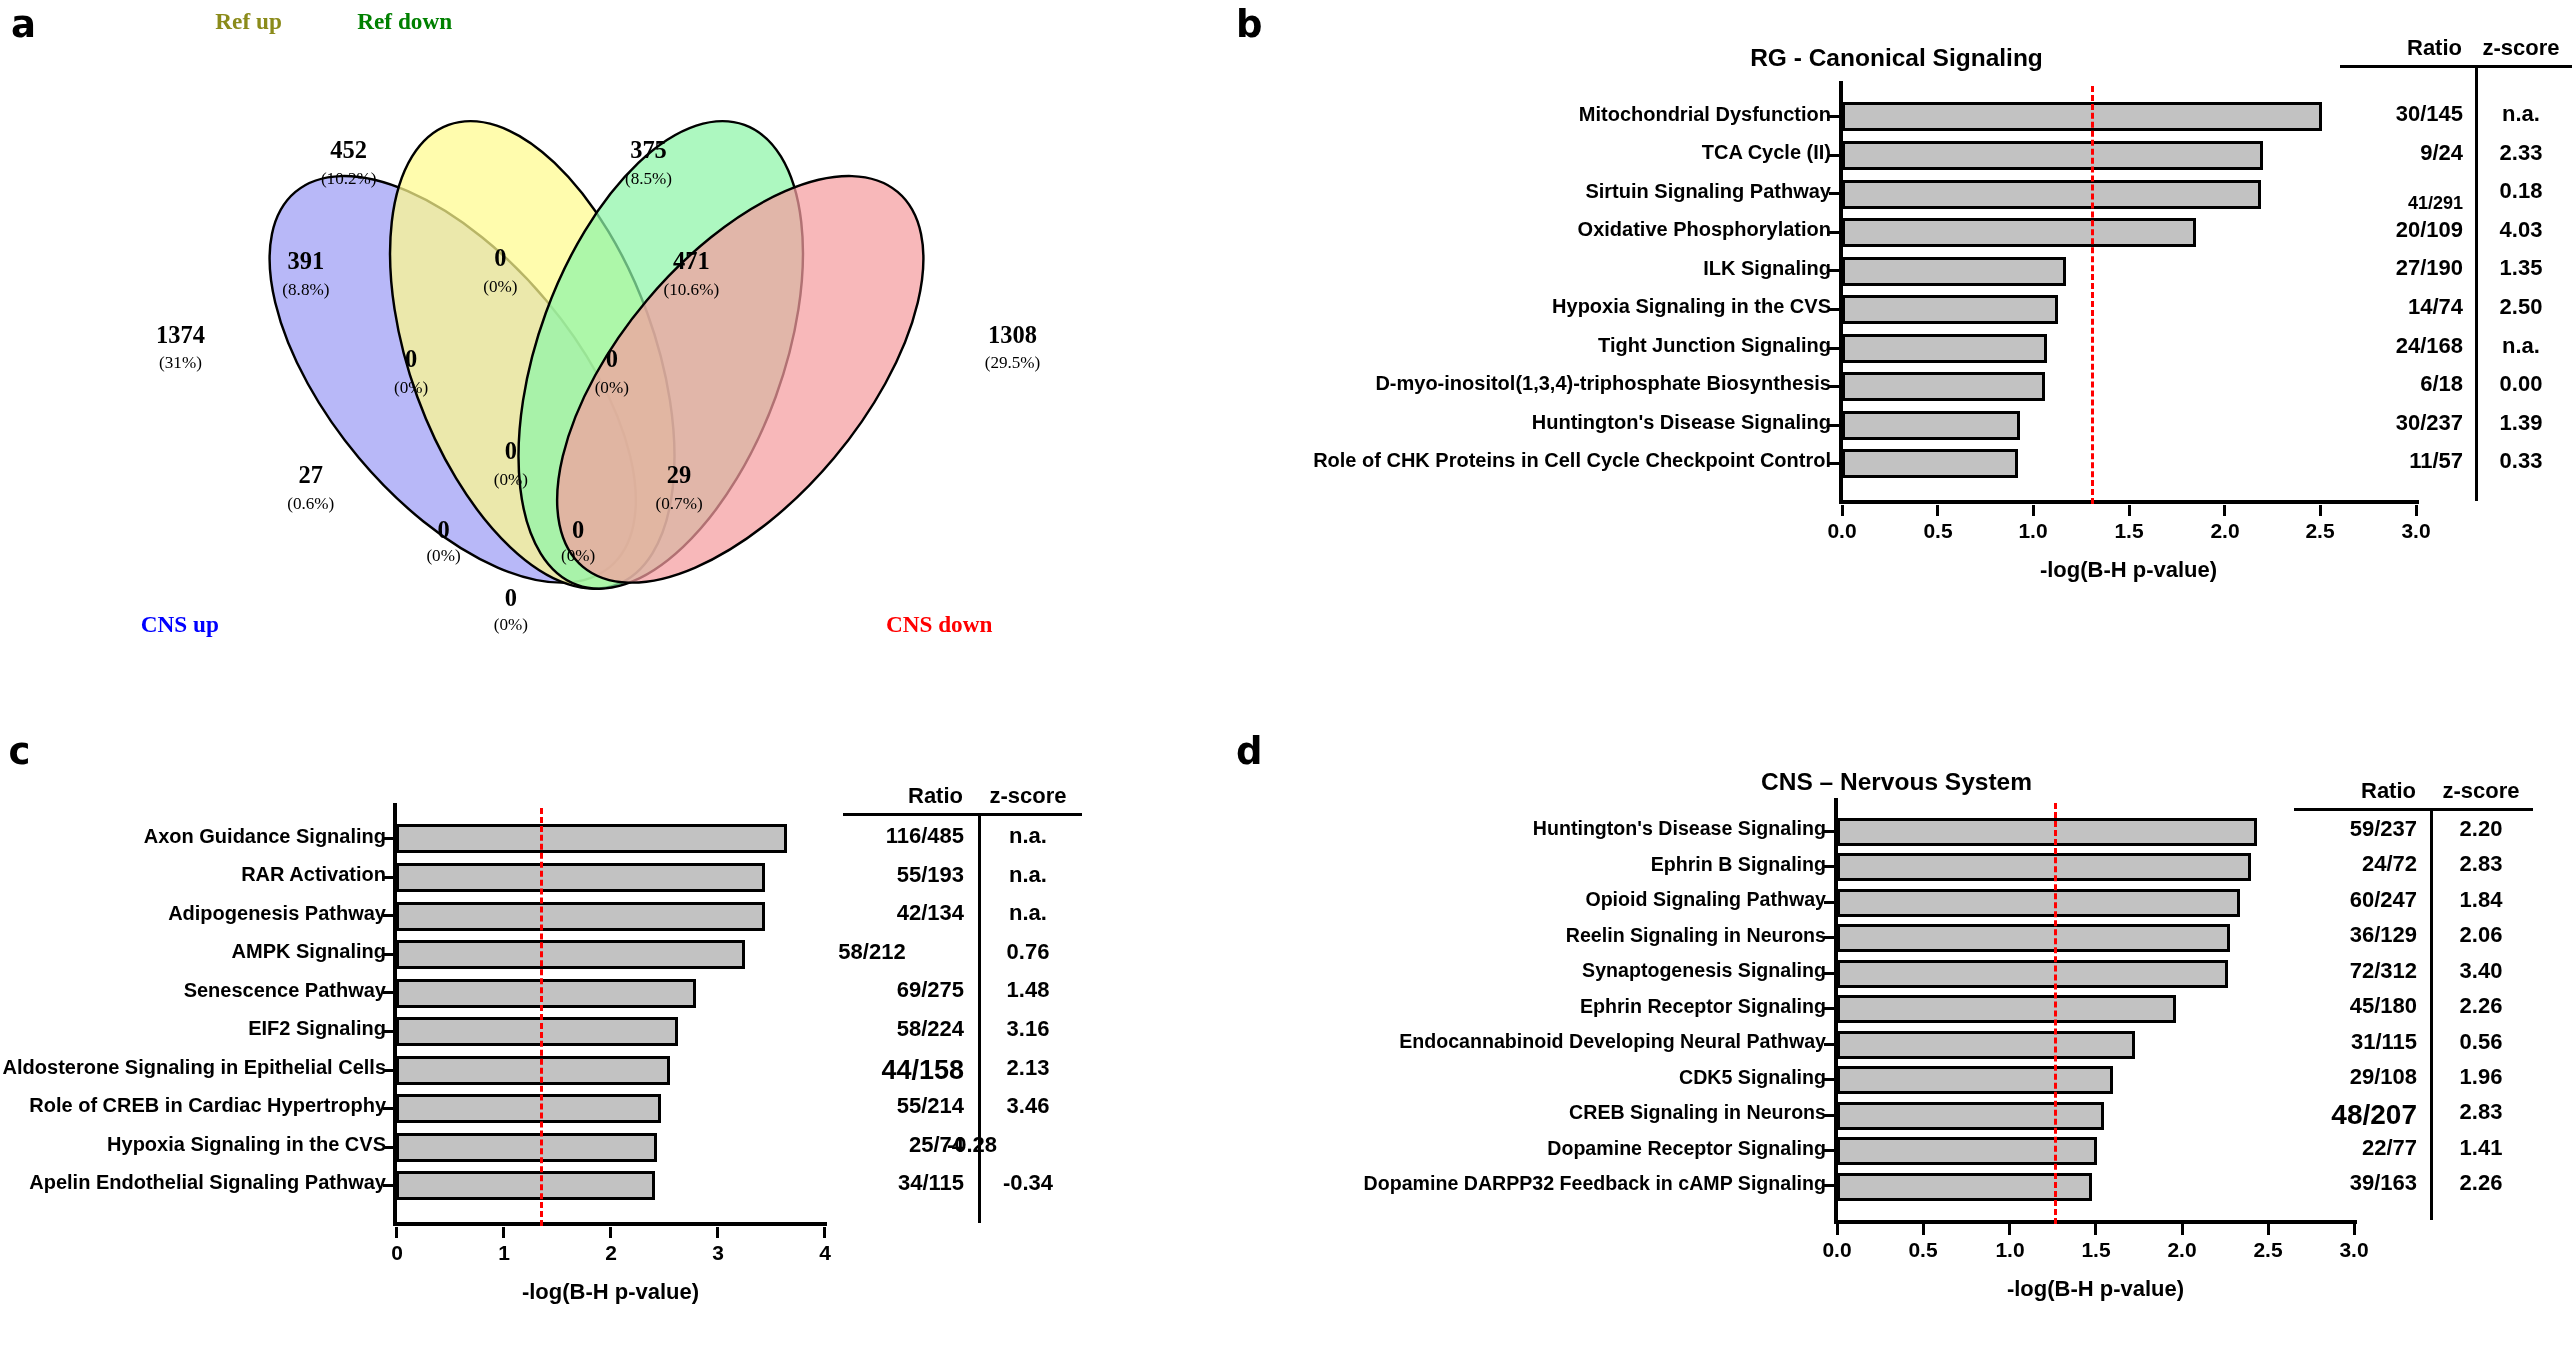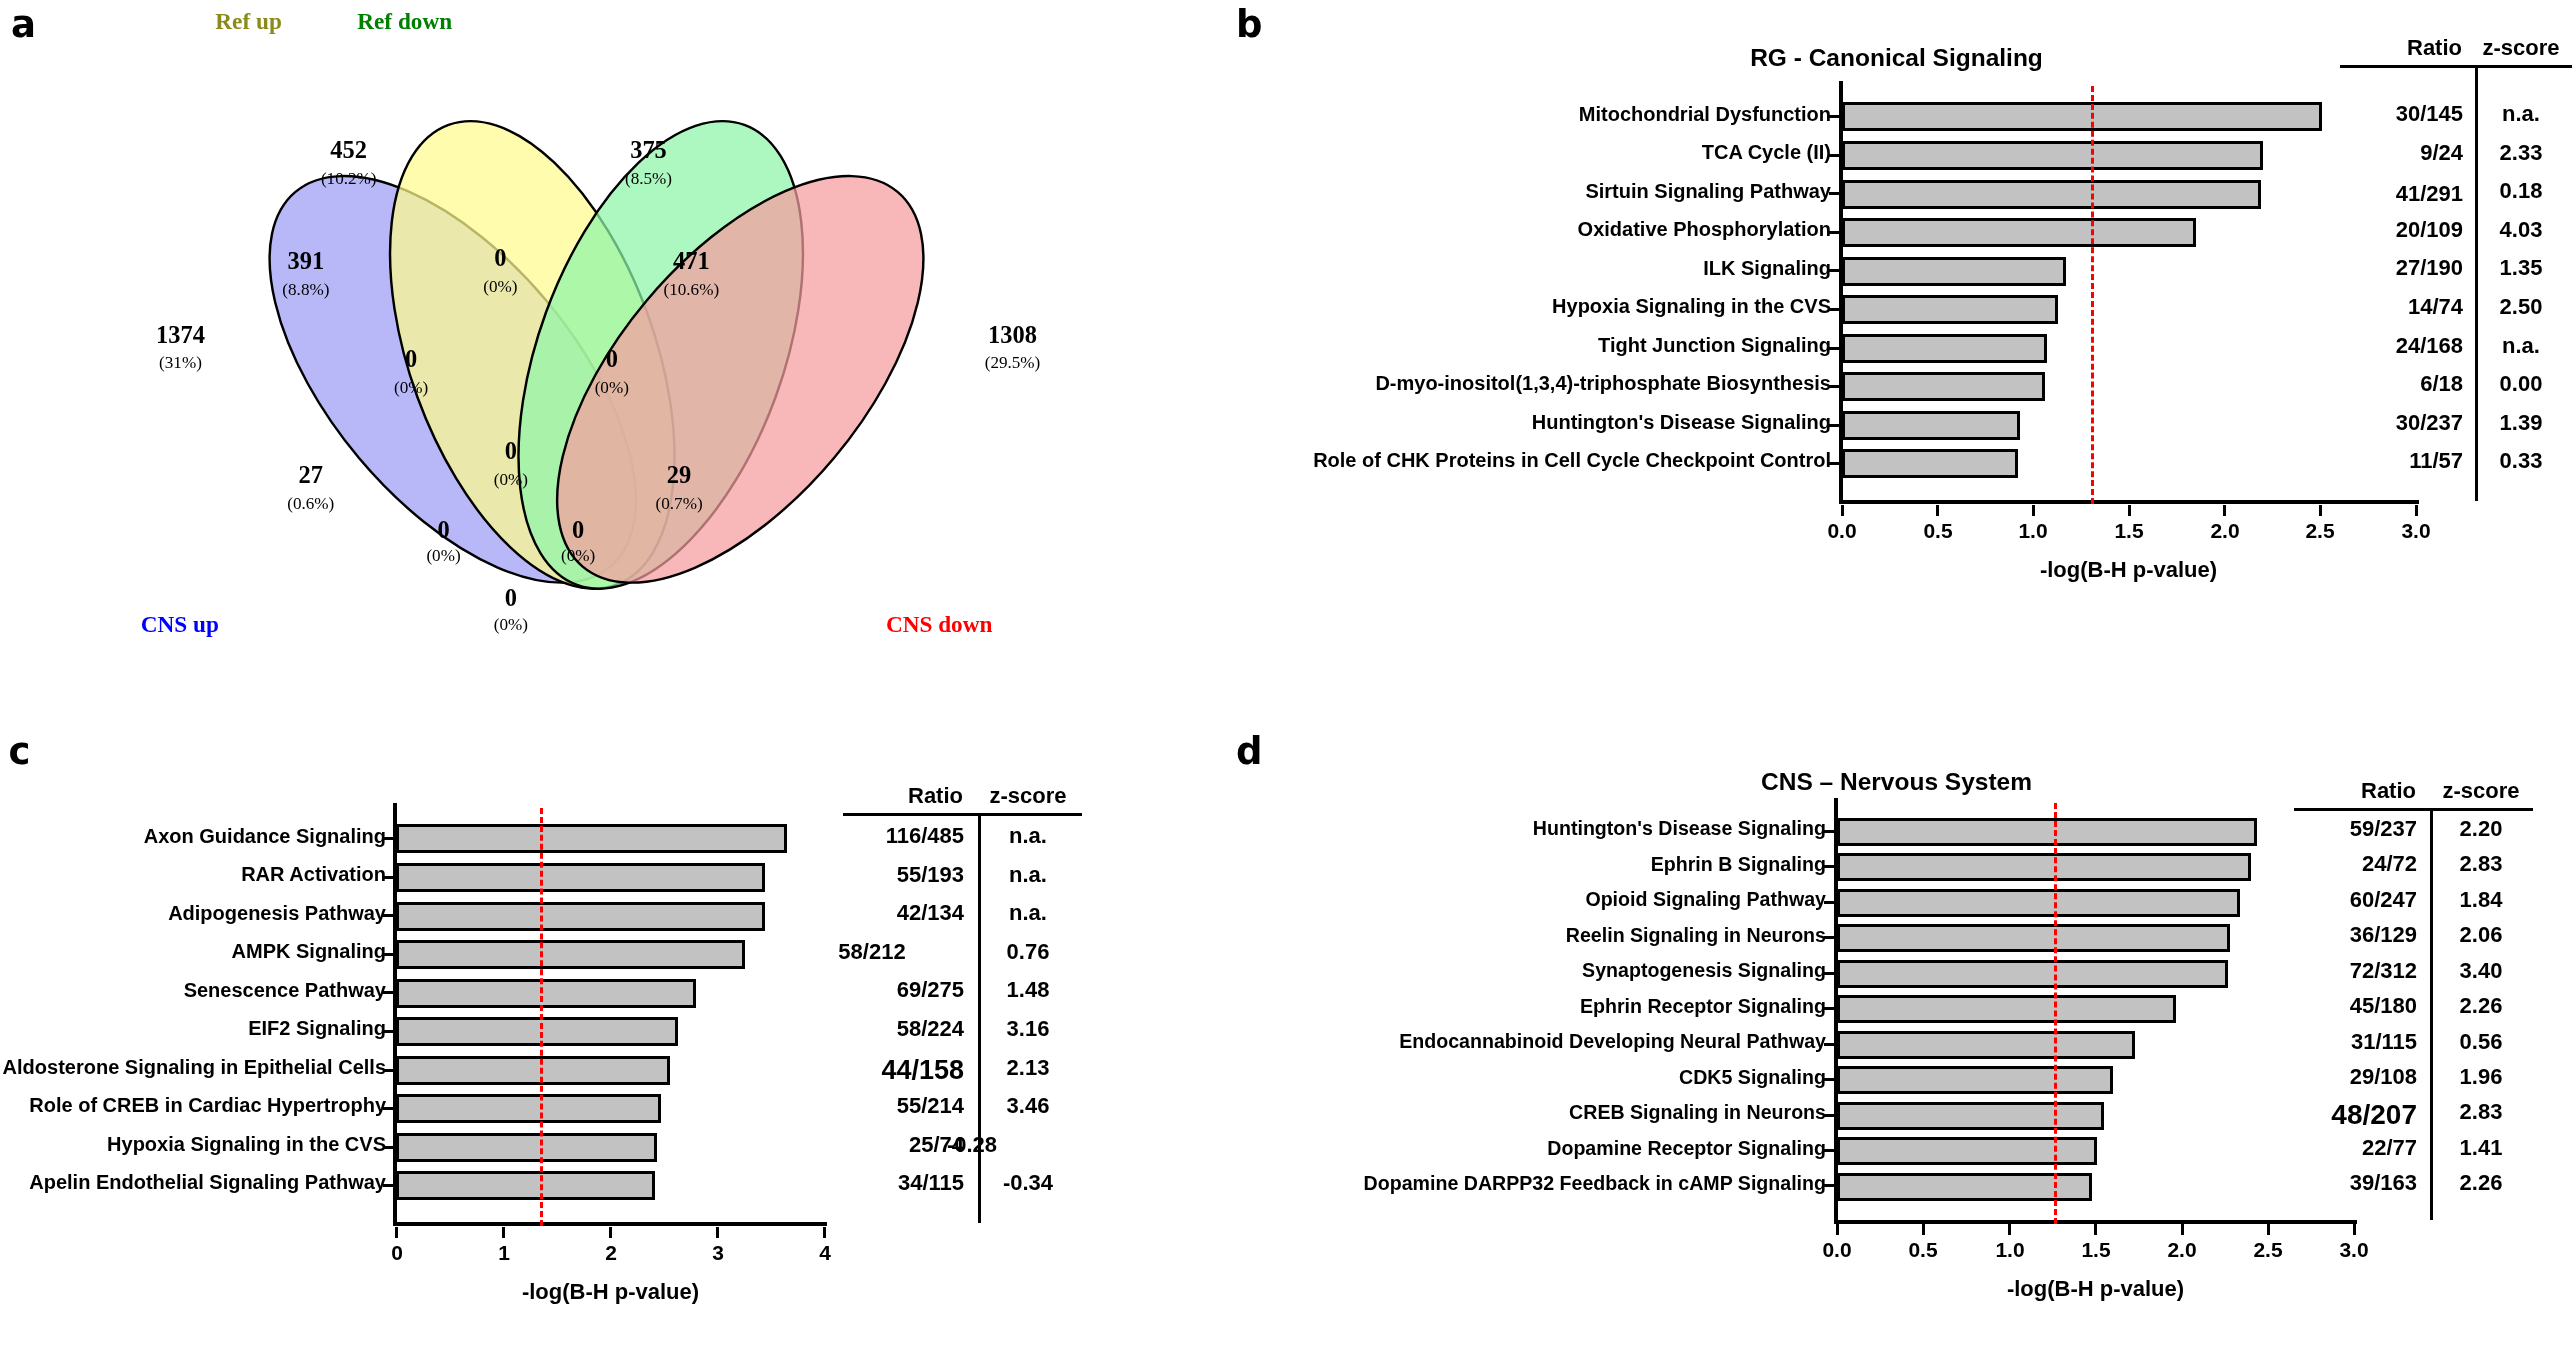--- a/index.html
+++ b/index.html
@@ -183,21 +183,21 @@
       <div class="ticklbl" style="left:1180px;top:519px;width:86px;font-size:21px;">3.0</div>
       <div class="axis-title" style="left:752px;top:557px;width:367px;font-size:22px;">-log(B-H p-value)</div>
       <div class="stat-head stat-ratio" style="left:1110px;top:35px;width:159px;text-align:right;font-size:22px;">Ratio</div>
       <div class="stat-head" style="left:1236px;top:35px;width:184px;font-size:22px;">z-score</div>
       <div class="stat-headrule" style="left:1147px;top:65px;width:232px;"></div>
       <div class="stat-vrule" style="left:1282px;top:65px;height:436px;"></div>
       <div class="stat-cell stat-ratio" style="left:1086px;top:101px;width:184px;font-size:22px;">30/145</div>
       <div class="stat-cell stat-z" style="left:1236px;top:101px;width:184px;font-size:22px;">n.a.</div>
       <div class="stat-cell stat-ratio" style="left:1086px;top:140px;width:184px;font-size:22px;">9/24</div>
       <div class="stat-cell stat-z" style="left:1236px;top:140px;width:184px;font-size:22px;">2.33</div>
-      <div class="stat-cell stat-ratio" style="left:1086px;top:181px;width:184px;font-size:22px;text-align:right;">41/291</div>
+      <div class="stat-cell stat-ratio" style="left:1086px;top:193px;width:184px;font-size:18px;text-align:right;">41/291</div>
       <div class="stat-cell stat-z" style="left:1236px;top:178px;width:184px;font-size:22px;">0.18</div>
       <div class="stat-cell stat-ratio" style="left:1086px;top:217px;width:184px;font-size:22px;">20/109</div>
       <div class="stat-cell stat-z" style="left:1236px;top:217px;width:184px;font-size:22px;">4.03</div>
       <div class="stat-cell stat-ratio" style="left:1086px;top:255px;width:184px;font-size:22px;">27/190</div>
       <div class="stat-cell stat-z" style="left:1236px;top:255px;width:184px;font-size:22px;">1.35</div>
       <div class="stat-cell stat-ratio" style="left:1086px;top:294px;width:184px;font-size:22px;">14/74</div>
       <div class="stat-cell stat-z" style="left:1236px;top:294px;width:184px;font-size:22px;">2.50</div>
       <div class="stat-cell stat-ratio" style="left:1086px;top:333px;width:184px;font-size:22px;">24/168</div>
       <div class="stat-cell stat-z" style="left:1236px;top:333px;width:184px;font-size:22px;">n.a.</div>
       <div class="stat-cell stat-ratio" style="left:1086px;top:371px;width:184px;font-size:22px;">6/18</div>

